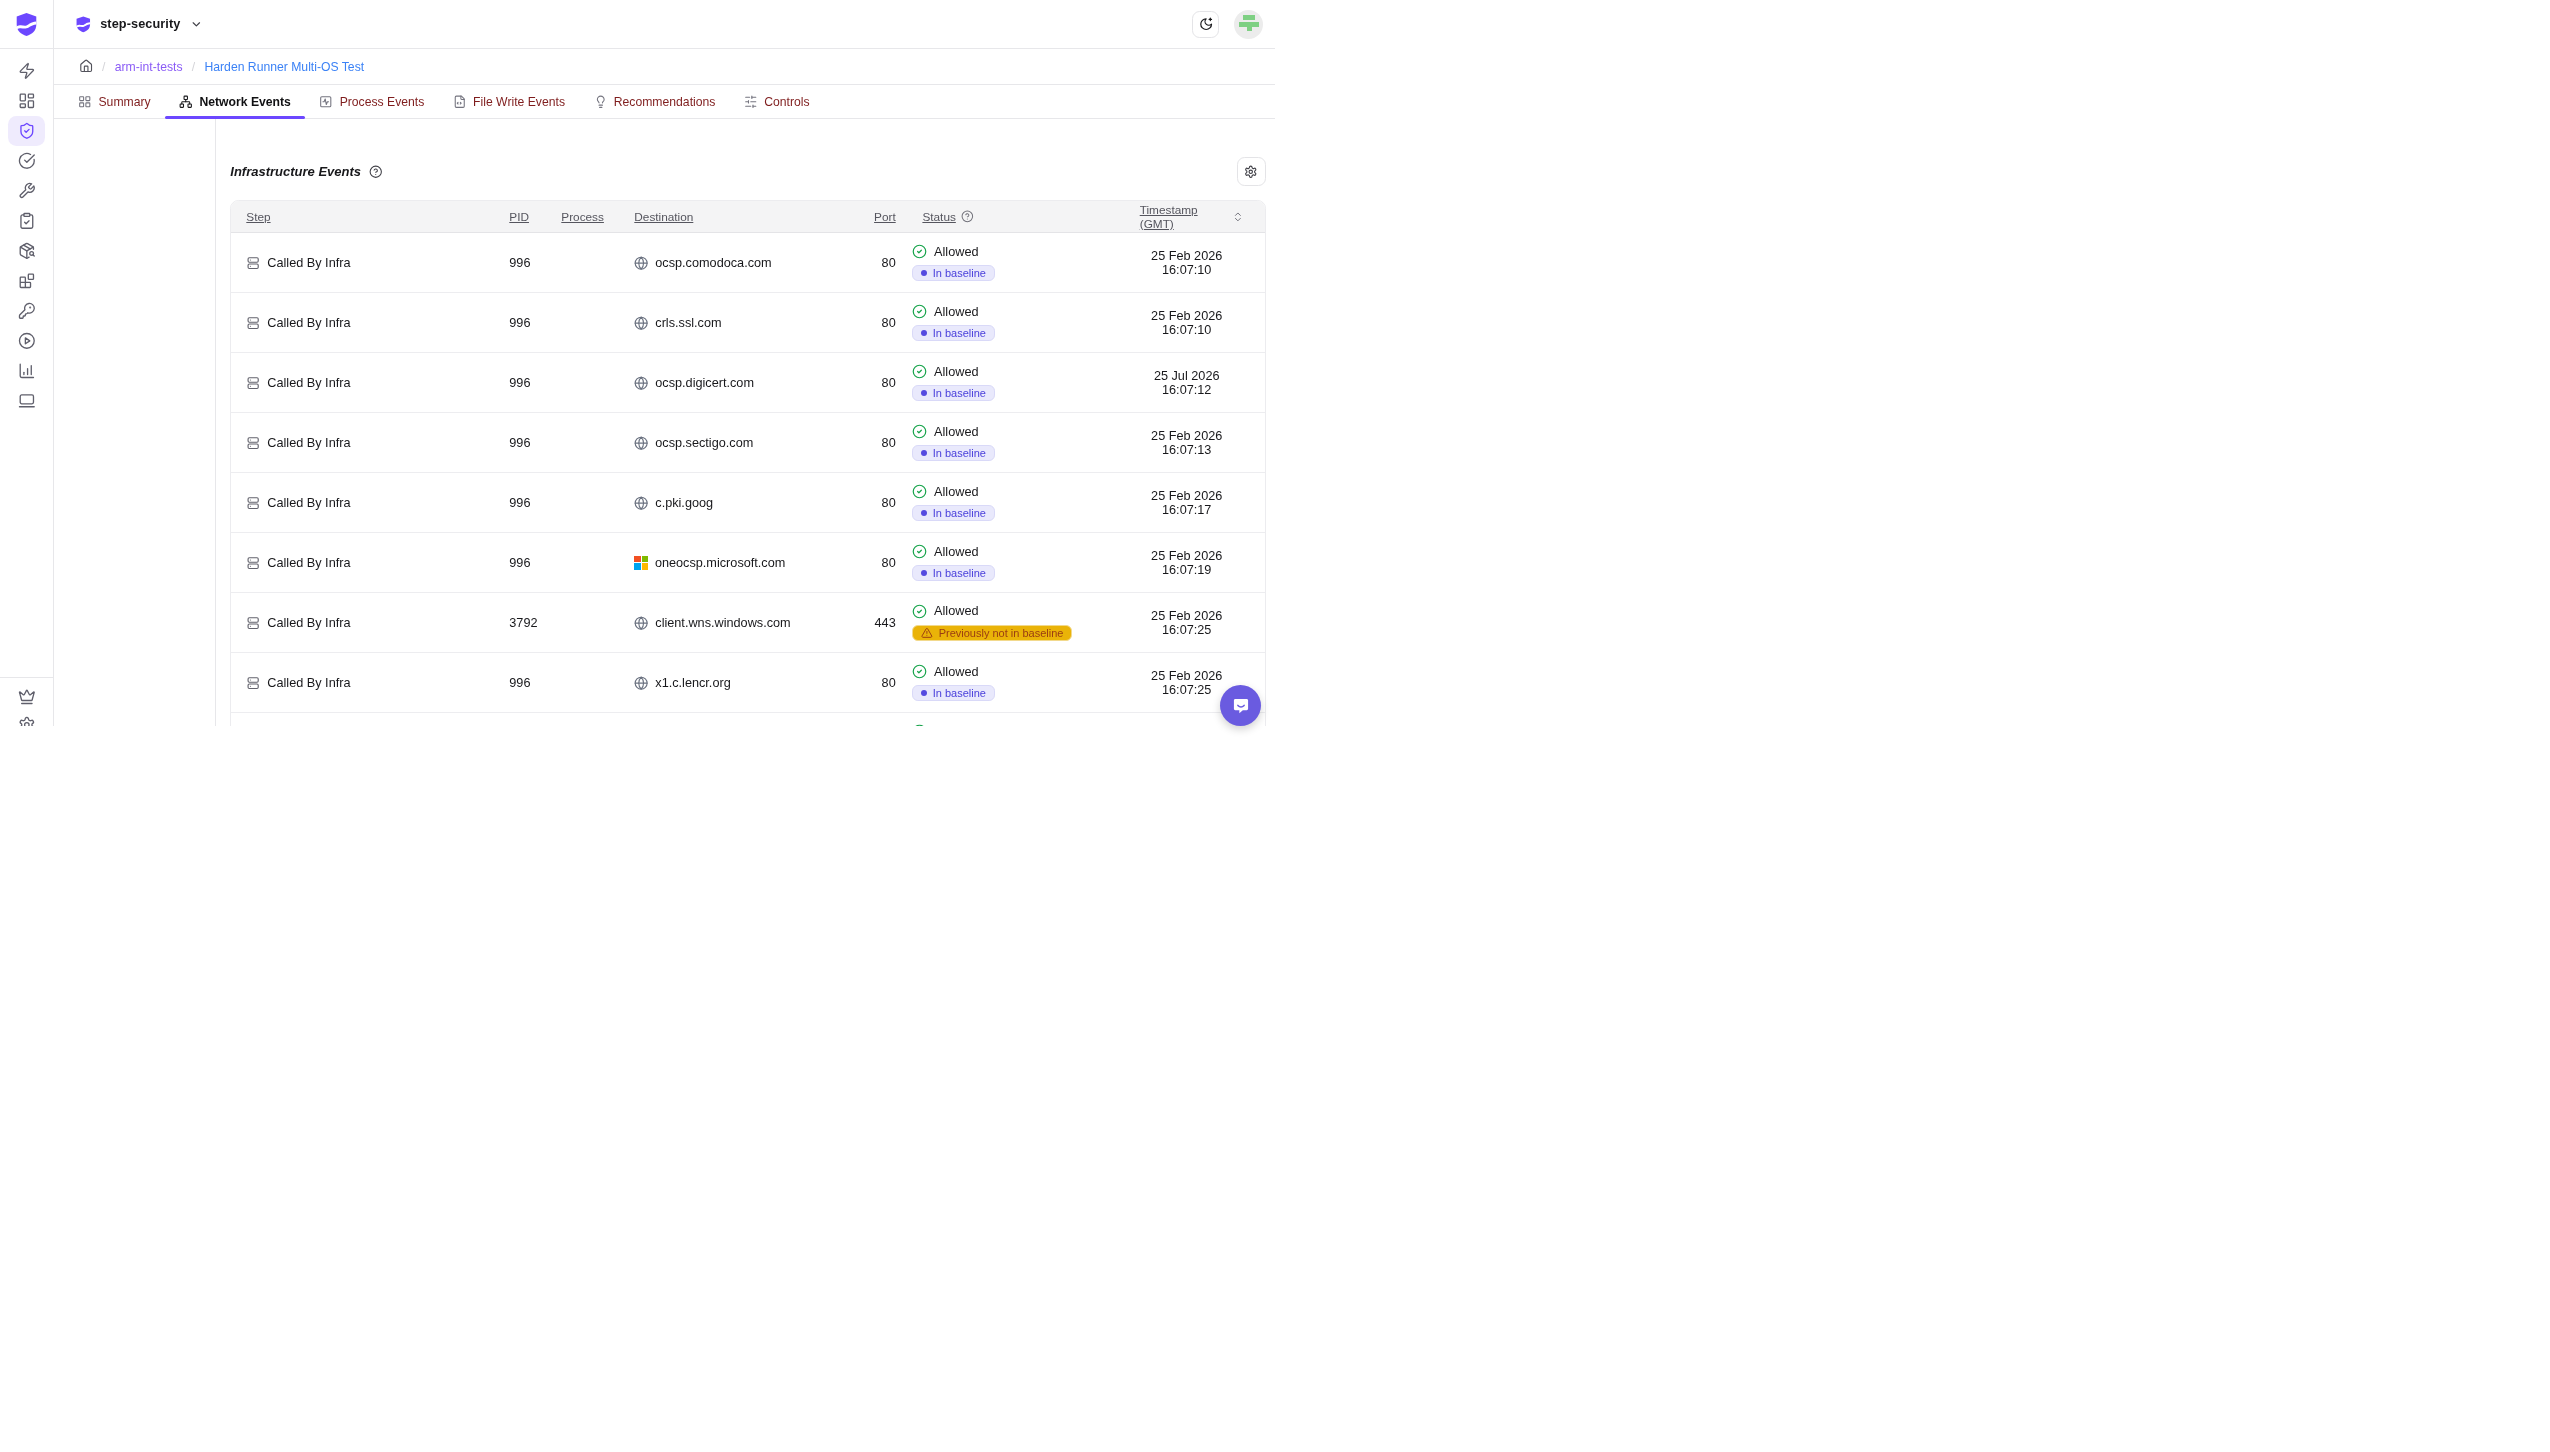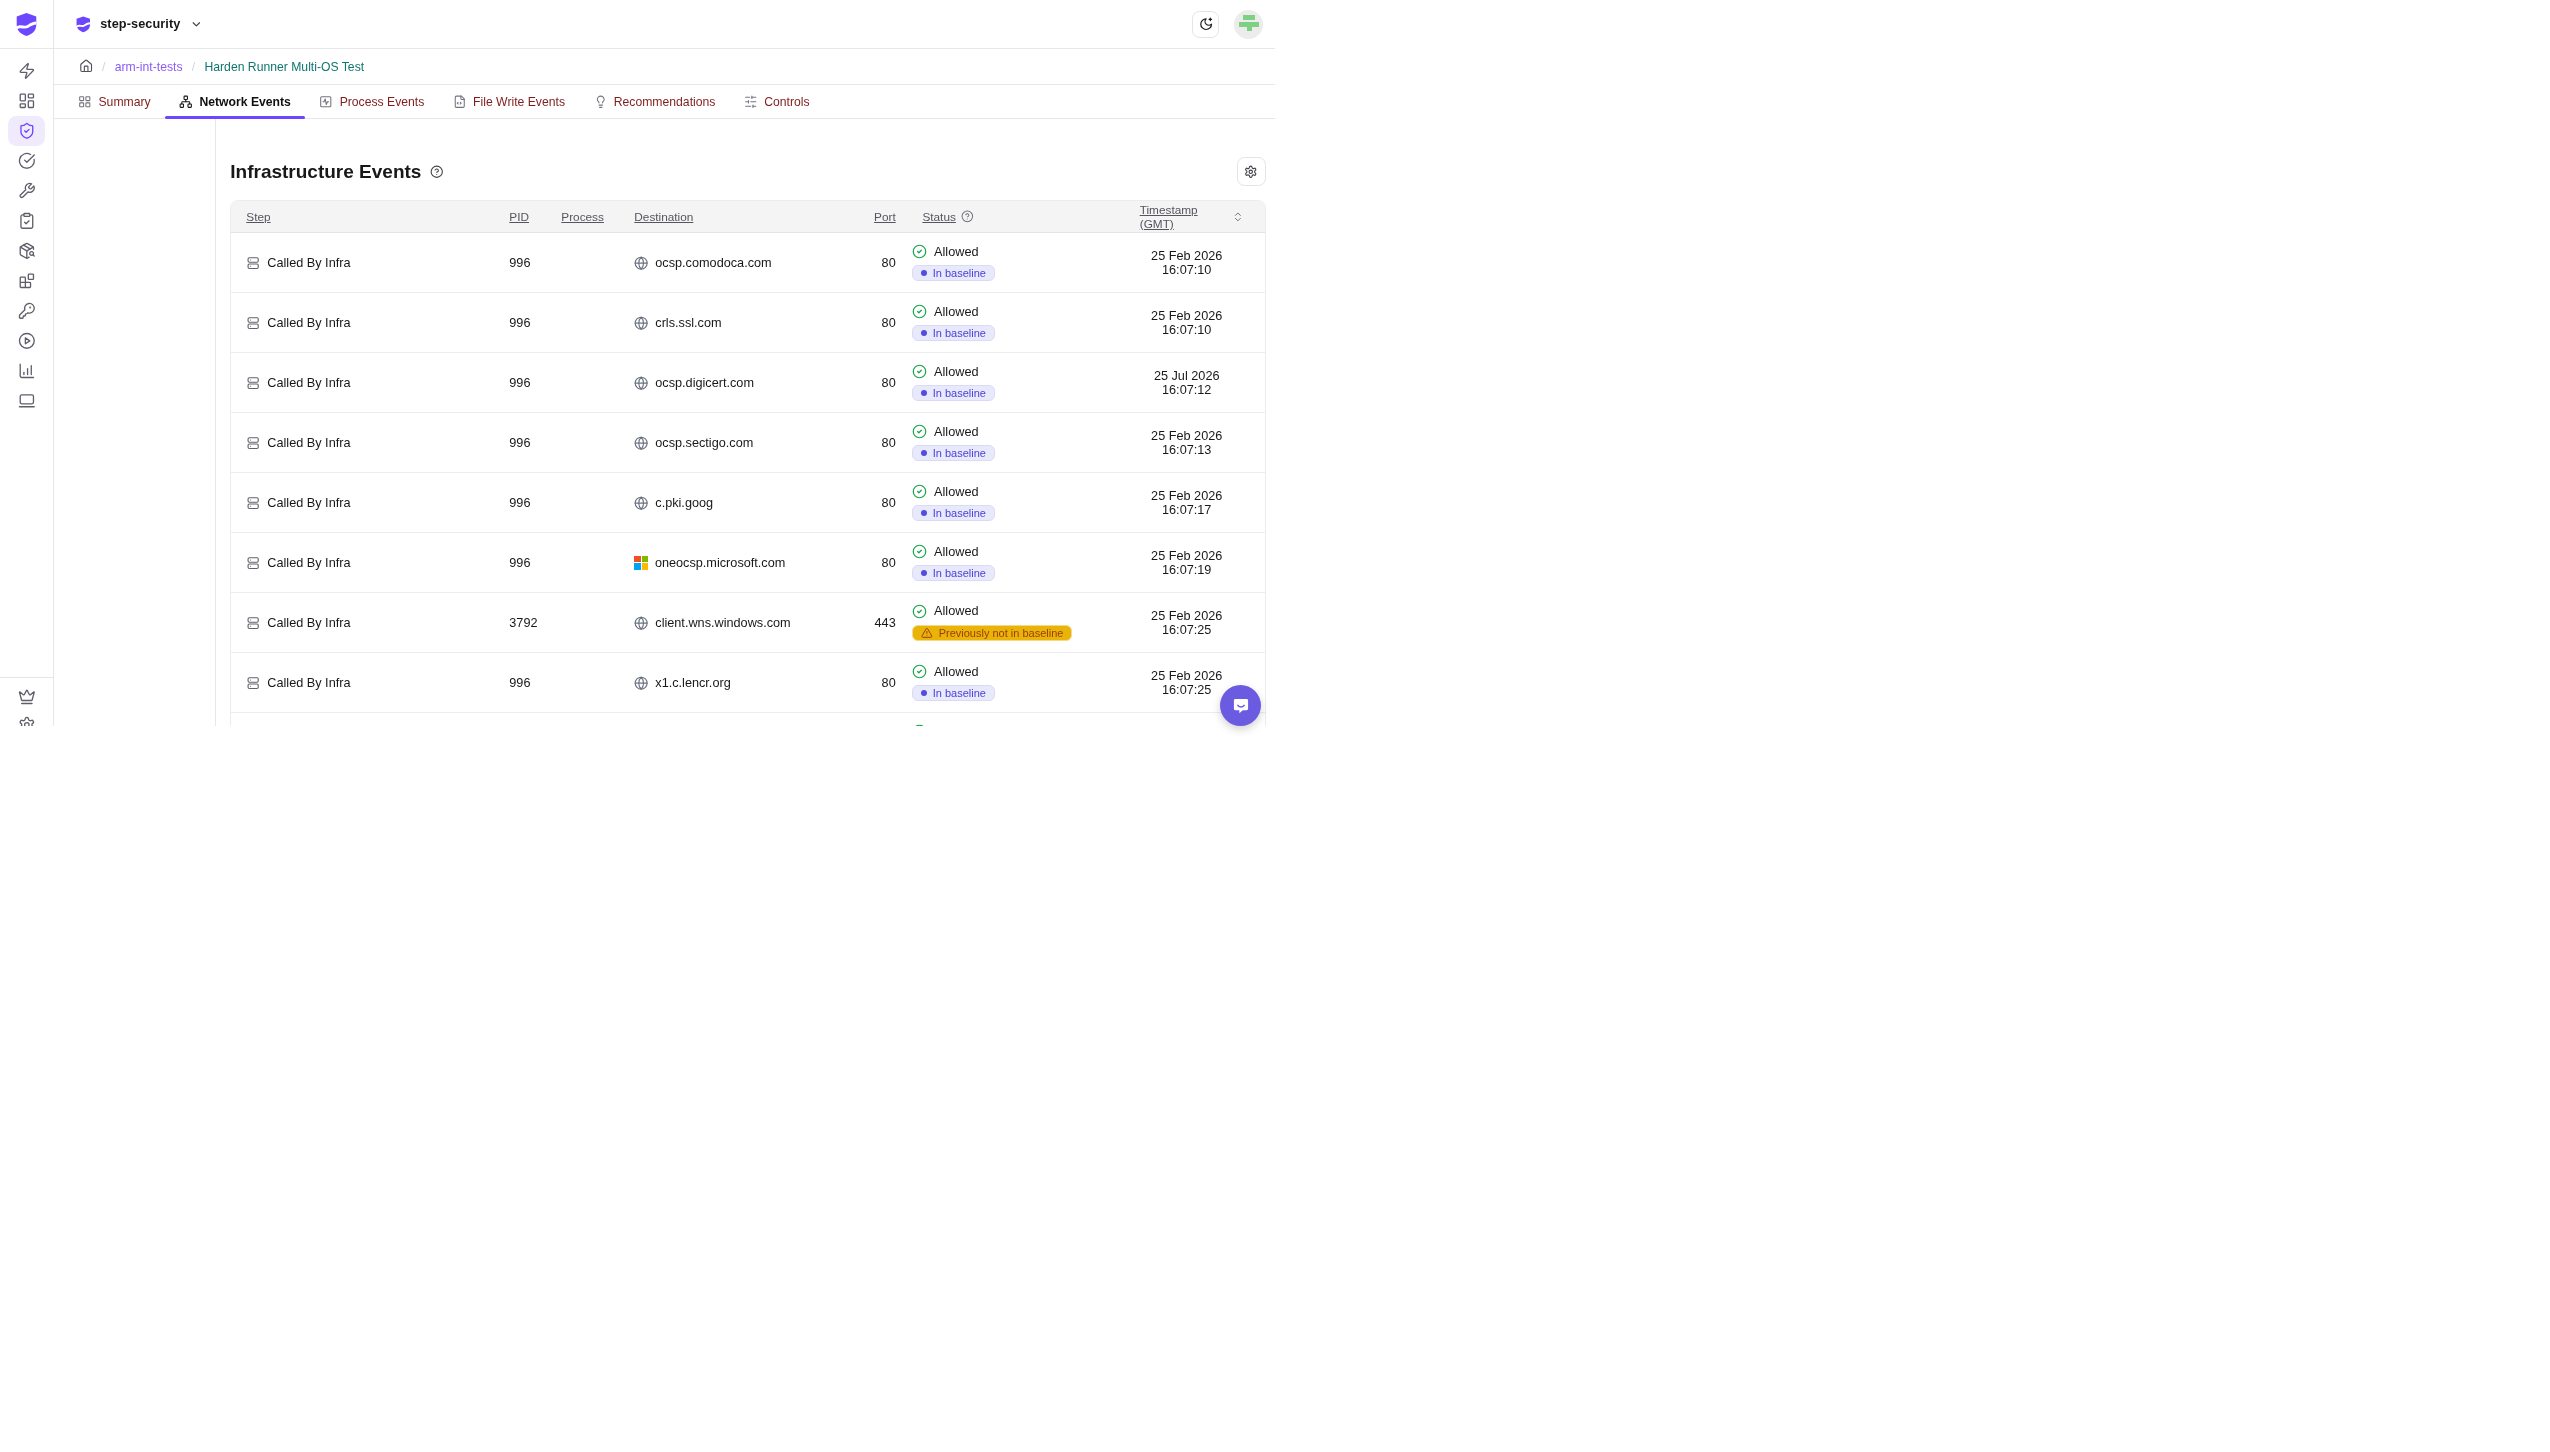--- a/index.html
+++ b/index.html
@@ -29,35 +29,35 @@
   .avatar { width:29px; height:29px; border-radius:50%; background:#ececec; position:relative; overflow:hidden; cursor:pointer; }
   .avatar i { position:absolute; background:#7ed083; }
   .avatar .a1 { left:32%; top:19%; width:40%; height:16%; }
   .avatar .a2 { left:15%; top:43%; width:70%; height:16%; }
   .avatar .a3 { left:44%; top:59%; width:17%; height:16%; }
 
   .breadcrumb { height:36px; display:flex; align-items:center; gap:9.3px; padding:0 20px 0 24.5px; border-bottom:0.8px solid #e7e7ea; font-size:12.2px; }
   .breadcrumb .home { color:#52525b; cursor:pointer; }
   .breadcrumb .sep { color:#d4d4d8; }
   .crumb-parent { color:#8b5cf6; cursor:pointer; }
-  .crumb-current { color:#0f766e; font-weight:500; }
+  .crumb-current { color:#3b82f6; font-weight:500; }
 
   .tabs { height:34px; display:flex; align-items:stretch; padding-left:10px; border-bottom:0.8px solid #e7e7ea; }
   .tab { position:relative; display:flex; align-items:center; gap:6.7px; padding:0 14.3px; font-size:12.2px; color:#7f1d1d; cursor:pointer; white-space:nowrap; }
   .tab .t-ico { color:#74747f; }
   .tab.active { color:#111113; font-weight:700; }
   .tab.active .t-ico { color:#18181b; }
   .tab.active::after { content:""; position:absolute; left:0; right:0; bottom:-0.8px; height:2.5px; background:#6c47ff; border-radius:1.7px; }
 
   .content { flex:1; display:flex; min-height:0; }
   .jobs-panel { width:162px; border-right:0.8px solid #e7e7ea; background:#fff; }
   .main { flex:1; padding:38px 9.3px 0 14.3px; min-width:0; }
 
   .section-head { display:flex; align-items:center; gap:8.4px; }
-  .section-title { font-size:19px; font-weight:700; }
+  .section-title { font-size:13px; font-weight:700;font-style:italic; }
   .help-ico { color:#3f3f46; }
   .gear-btn { margin-left:auto; width:29px; height:29px; border:0.8px solid #e4e4e7; border-radius:7.6px; background:#fff; display:flex; align-items:center; justify-content:center; color:#3f3f46; cursor:pointer; }
 
   .card { margin-top:14.3px; border:0.8px solid #ececef; border-radius:8.4px; overflow:hidden; }
   table { width:100%; border-collapse:separate; border-spacing:0; table-layout:fixed; }
   col.c-step { width:278px; } col.c-pid { width:52px; } col.c-process { width:73px; }
   col.c-dest { width:auto; } col.c-port { width:52px; } col.c-status { width:224px; } col.c-ts { width:135px; }
   thead th { background:#f4f4f5; height:32px; font-size:11.8px; font-weight:500; color:#55555e; text-align:left; border-bottom:0.8px solid #e4e4e7; padding:0;text-decoration:underline; }
   th.h-step { padding-left:15px; }
   th.h-port { text-align:right; padding-right:10px; }

